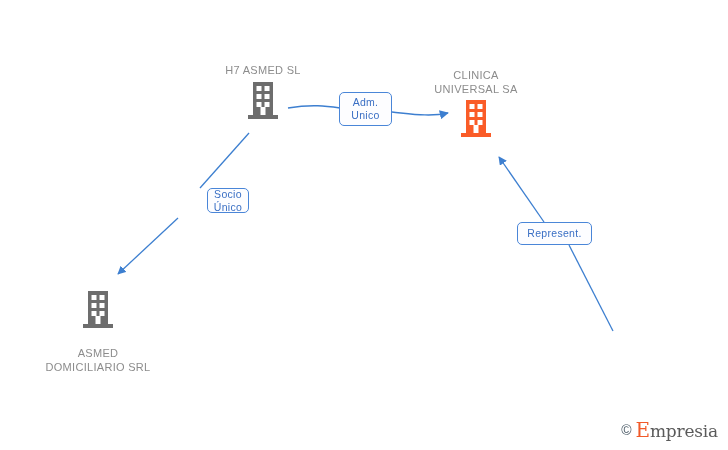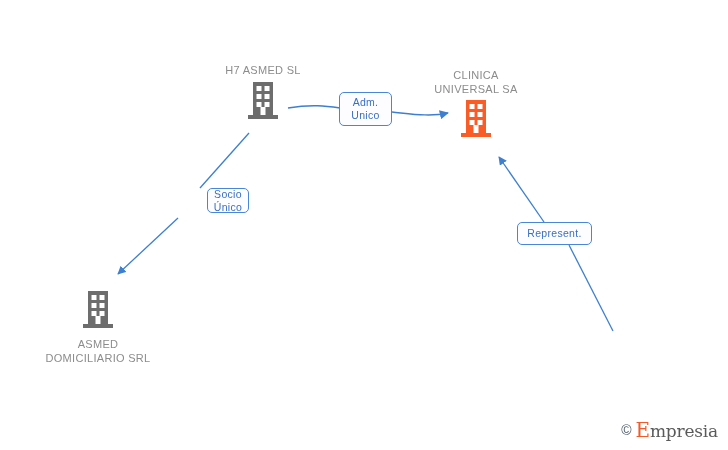--- a/index.html
+++ b/index.html
@@ -39,21 +39,21 @@
     font-size: 11px;
     line-height: 13.5px;
     color: #8c8c8c;
     letter-spacing: 0.3px;
     white-space: pre-line;
   }
   .node .caption.above {
     margin-bottom: 3px;
   }
   .node .caption.below {
-    margin-top: 8px;
+    margin-top: 17px;
   }
   .icon-wrap {
     display: block;
     margin: 0 auto;
     line-height: 0;
   }
 
   
   .edge-label {
     position: absolute;

